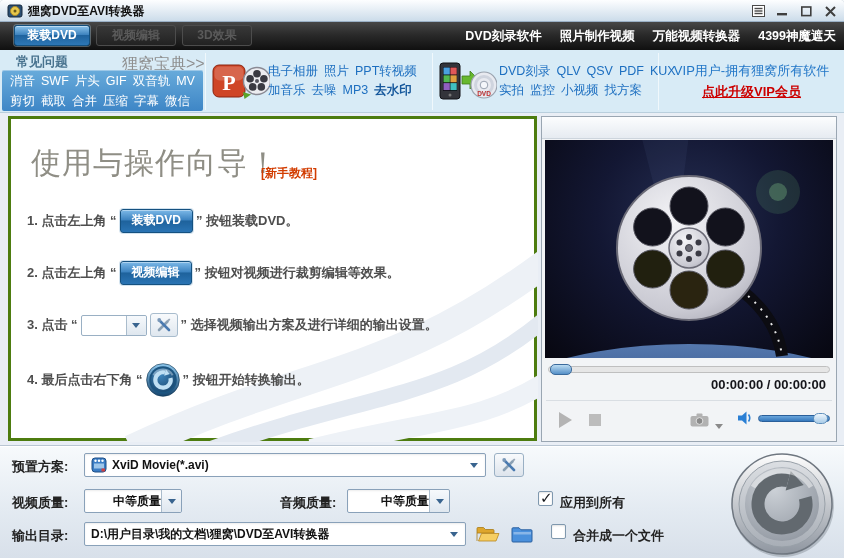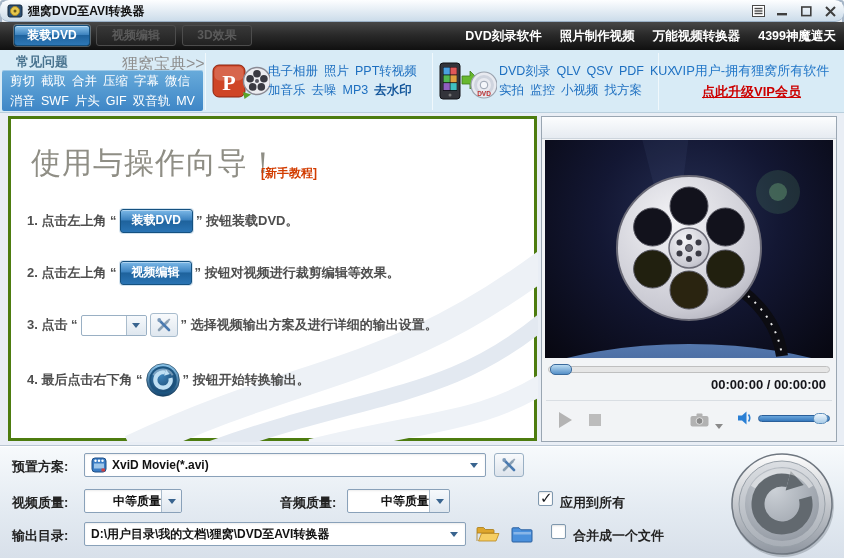--- a/index.html
+++ b/index.html
@@ -3,21 +3,21 @@
 <meta charset="utf-8">
 <style>
   html,body{margin:0;padding:0;background:#fff;}
   *{box-sizing:border-box;}
   #app{position:relative;width:844px;height:558px;overflow:hidden;
        font-family:"Liberation Sans","DejaVu Sans",sans-serif;font-size:12px;color:#222;
        box-shadow:inset 0 0 0 2px rgba(110,135,160,.55);border-radius:3px 3px 0 0;background:#e9eef5;}
 
   
   .titlebar{position:absolute;left:0;top:0;width:100%;height:22px;
-            background:linear-gradient(#fdfeff,#ccdcea);border-bottom:1px solid #9ab0c6;border-radius:9px;}
+            background:linear-gradient(#fdfeff,#ccdcea);border-bottom:1px solid #9ab0c6;}
   .app-icon{position:absolute;left:7px;top:3px;width:16px;height:16px;}
   .win-title{position:absolute;left:28px;top:0;line-height:22px;font-weight:bold;font-size:12px;color:#111;}
   .winbtns{position:absolute;right:6px;top:0;height:22px;display:flex;align-items:center;gap:8px;}
   .wbtn{display:inline-flex;width:16px;height:14px;align-items:center;justify-content:center;}
 
   
   .toolbar{position:absolute;left:0;top:22px;width:100%;height:28px;
            background:linear-gradient(#474747,#2a2a2a 45%,#101010);}
   .tab{position:absolute;top:3px;height:21px;line-height:19px;text-align:center;border-radius:3px;
        font-size:12px;font-weight:bold;}
@@ -164,22 +164,22 @@
         <span class="tlink">万能视频转换器</span>
         <span class="tlink">4399神魔遮天</span>
       </div>
   </div>
 
   <div class="quickbar">
     <div class="qsec" style="left:0;width:205px">
       <span class="faq-title">常见问题</span>
       <span class="faq-more">狸窝宝典&gt;&gt;</span>
       <div class="faq-box">
+        <div class="faq-row"><span class="flink">消音</span><span class="flink">SWF</span><span class="flink">片头</span><span class="flink">GIF</span><span class="flink">双音轨</span><span class="flink">MV</span></div>
         <div class="faq-row"><span class="flink">剪切</span><span class="flink">截取</span><span class="flink">合并</span><span class="flink">压缩</span><span class="flink">字幕</span><span class="flink">微信</span></div>
-        <div class="faq-row"><span class="flink">消音</span><span class="flink">SWF</span><span class="flink">片头</span><span class="flink">GIF</span><span class="flink">双音轨</span><span class="flink">MV</span></div>
       </div>
     </div>
     <div class="vsep" style="left:205px"></div>
 
     <div class="qsec" style="left:206px;width:226px">
       <span class="qicon" style="left:6px;top:12px">
         <svg width="58" height="38" viewBox="0 0 58 38">
           <rect x="1" y="3" width="32" height="32" rx="6" fill="#cf4526" stroke="#8a2410"></rect>
           <rect x="2.5" y="4.5" width="29" height="14" rx="5" fill="rgba(255,255,255,.18)"></rect>
           <text x="17" y="28" text-anchor="middle" font-size="22" font-weight="bold" fill="#fff" font-family="Liberation Serif, serif">P</text>

